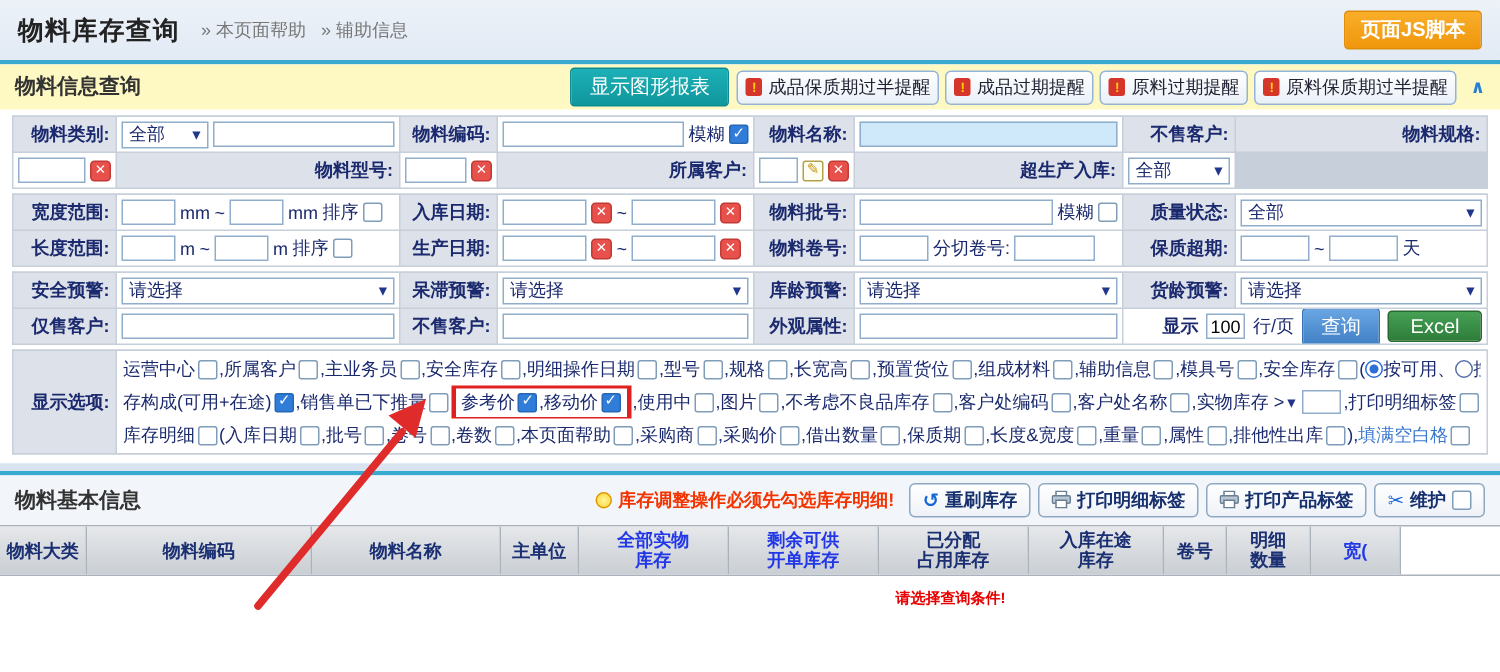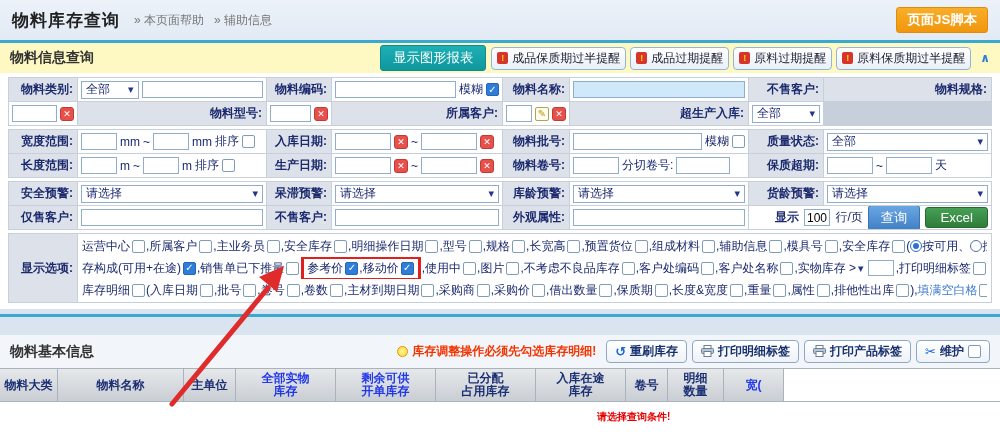--- a/index.html
+++ b/index.html
@@ -58,21 +58,21 @@
   .optline .cb { margin:0 1px 0 2px; }
   .otx { color:#1b2a6e; }
   .olink { color:#3a78d0; }
   .ochev { color:#20358c; font-size:11px; margin:0 2px; }
   .minp { height:16px; border:1px solid #90aecb; display:inline-block; background:#fff; margin:0 2px; }
   .hlbox { display:inline-flex; align-items:center; border:3px solid #e01f1f; padding:1px 3px; margin:-3px 1px; position:relative; z-index:10; }
 
   
   .gapline { height:5px; background:#d9e4f0; }
   .panel2 { background:#fff; height:138px; }
-  .p2hdr { height:33px; display:flex; align-items:center; padding:0 10px; background:#f2f6fa;margin-top:18px; }
+  .p2hdr { height:33px; display:flex; align-items:center; padding:0 10px; background:#f2f6fa; }
   .p2title { font-size:14px; font-weight:bold; color:#333; }
   .notice { margin-left:auto; display:flex; align-items:center; gap:4px; color:#f33300; font-weight:bold; }
   .bulb { width:11px; height:11px; border-radius:50%; background:radial-gradient(#fff3a0,#ffd92a); border:1px solid #e09600; display:inline-block; }
   .bbtns { display:flex; gap:5px; margin-left:10px; }
   .bbtn { display:inline-flex; align-items:center; gap:4px; border:1px solid #8fa8c2; background:linear-gradient(#ffffff,#eef2f7); border-radius:4px; padding:2px 8px; color:#16306e; font-weight:bold; cursor:pointer; }
   .bicon { color:#1565d8; font-weight:bold; font-size:13px; line-height:1; }
   .thead { display:flex; height:34px; border-top:1px solid #aab2bc; border-bottom:1px solid #aab2bc; overflow:hidden; }
   .th { background:linear-gradient(#e6e8ea,#c9ced4); border-right:1px solid #aab2bc; color:#1b2f73; font-weight:bold; display:flex; flex-direction:column; align-items:center; justify-content:center; line-height:13px; flex:none; overflow:hidden; }
   .thblue { color:#2238e8; }
   .c0{width:58px}.c1{width:82px}.c2{width:150px}.c3{width:126px}.c4{width:52px}.c5{width:100px}
@@ -371,21 +371,21 @@
             <span class="otx">,</span>
             <span class="otx">批号</span>
             <span class="cb"></span>
             <span class="otx">,</span>
             <span class="otx">卷号</span>
             <span class="cb"></span>
             <span class="otx">,</span>
             <span class="otx">卷数</span>
             <span class="cb"></span>
             <span class="otx">,</span>
-            <span class="otx">主材到期日期</span>
+            <span class="otx">本页面帮助</span>
             <span class="cb"></span>
             <span class="otx">,</span>
             <span class="otx">采购商</span>
             <span class="cb"></span>
             <span class="otx">,</span>
             <span class="otx">采购价</span>
             <span class="cb"></span>
             <span class="otx">,</span>
             <span class="otx">借出数量</span>
             <span class="cb"></span>
@@ -448,20 +448,23 @@
           <span class="bicon">✂</span>
           <span>维护</span>
           <span class="cb"></span>
         </span>
       </span>
   </div>
   <div class="thead" id="table-header">
       <div class="th c0">
         <div>物料大类</div>
       </div>
+      <div class="th c2">
+        <div>物料编码</div>
+      </div>
       <div class="th c3">
         <div>物料名称</div>
       </div>
       <div class="th c4">
         <div>主单位</div>
       </div>
       <div class="th c5 thblue">
         <div>全部实物</div>
         <div>库存</div>
       </div>

